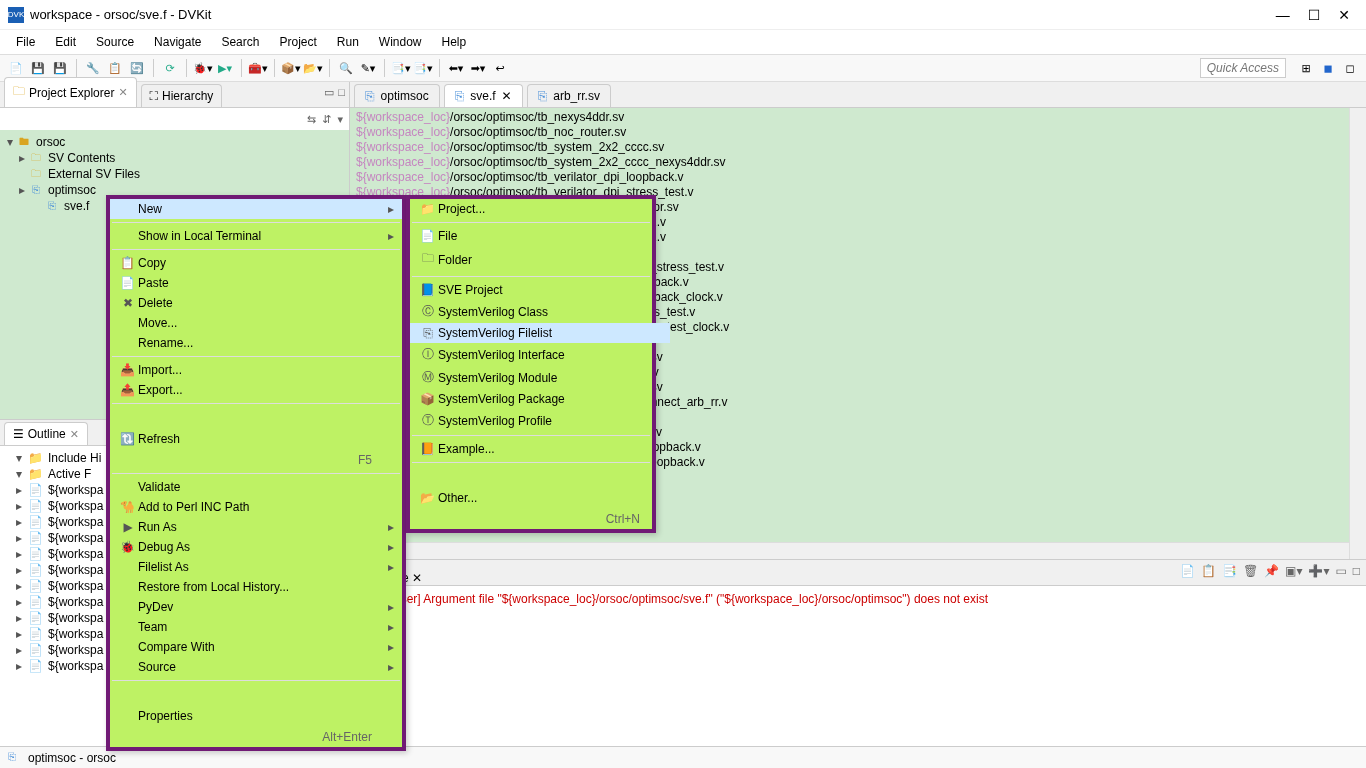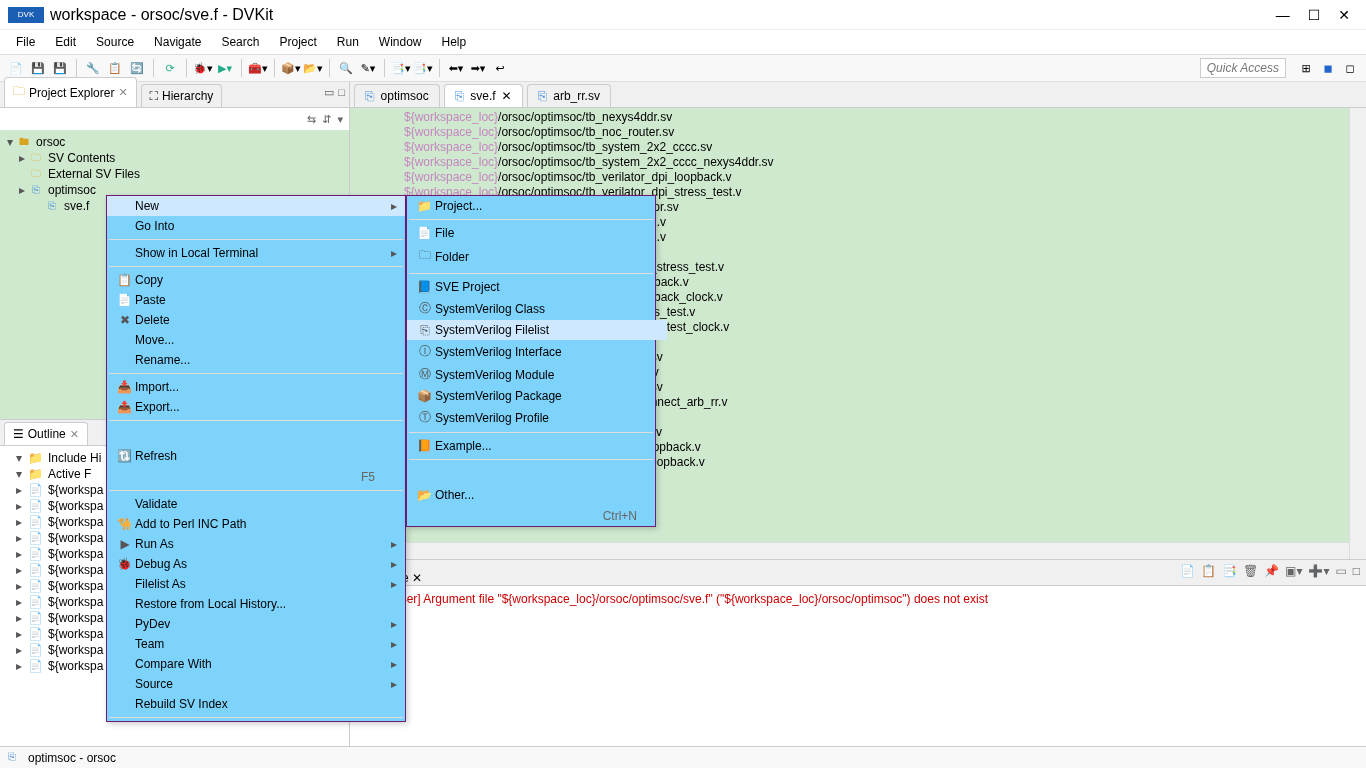--- a/index.html
+++ b/index.html
@@ -1,20 +1,20 @@
 <!DOCTYPE html>
 <html><head>
 <meta charset="utf-8">
 <style>
 * { box-sizing: border-box; margin: 0; padding: 0; font-family: "Segoe UI", Tahoma, sans-serif; font-size: 12px; }
 body { background: #fff; width: 1366px; height: 768px; overflow: hidden; position: relative; }
 
 .titlebar { height: 30px; display: flex; align-items: center; padding: 0 8px; background: #fff; border-bottom: 1px solid #eee; }
-.titlebar .icon { width: 36px; height: 16px; background: #1a5fb4; color: #fff; font-size: 8px; display: flex; align-items: center; justify-content: center; margin-right: 6px; }
-.titlebar .title { flex: 1; font-size: 16px; }
+.titlebar .icon { width: 16px; height: 16px; background: #1a5fb4; color: #fff; font-size: 8px; display: flex; align-items: center; justify-content: center; margin-right: 6px; }
+.titlebar .title { flex: 1; font-size: 13px; }
 .titlebar .winbtns { display: flex; gap: 18px; margin-right: 8px; }
 .titlebar .winbtns span { font-size: 14px; cursor: pointer; }
 
 .menubar { height: 24px; display: flex; align-items: center; padding: 0 8px; gap: 4px; }
 .menubar span { padding: 2px 8px; cursor: pointer; }
 
 .toolbar { height: 28px; border-top: 1px solid #ddd; border-bottom: 1px solid #ddd; background: #f8f8f8; display: flex; align-items: center; padding: 0 6px; gap: 2px; }
 .toolbar .tb { width: 20px; height: 20px; display: flex; align-items: center; justify-content: center; cursor: pointer; border-radius: 2px; font-size: 11px; }
 .toolbar .sep { width: 1px; height: 18px; background: #ccc; margin: 0 4px; }
 .toolbar .quick { margin-left: auto; border: 1px solid #ccc; padding: 2px 6px; color: #777; font-style: italic; background: #fff; }
@@ -46,36 +46,36 @@
 .outline-body .orow .exp { width: 12px; color: #555; }
 .outline-body .orow .icon { width: 16px; margin-right: 4px; }
 
 .rightcol { flex: 1; display: flex; flex-direction: column; }
 .editor-tabs { height: 26px; display: flex; align-items: flex-end; background: #f0f0f0; border-bottom: 1px solid #ccc; }
 .editor-tabs .tab { padding: 4px 10px; background: #f0f0f0; border: 1px solid #ccc; border-bottom: none; margin-left: 4px; display: flex; align-items: center; gap: 6px; cursor: pointer; border-radius: 4px 4px 0 0; }
 .editor-tabs .tab.active { background: #fff; }
 
 .editor { flex: 1; background: #cfe9cf; overflow: auto; font-family: "Consolas", monospace; font-size: 13px; padding: 2px 6px; position: relative; }
 .editor .eline { white-space: pre; line-height: 15px; }
-.editor .var { color: #c586c0; margin-left: 48px; }
+.editor .var { color: #c586c0; }
 .editor .vscroll { position: absolute; right: 0; top: 0; width: 17px; height: 100%; background: #f0f0f0; border-left: 1px solid #ddd; }
 .editor .hscroll { position: absolute; bottom: 0; left: 0; right: 17px; height: 17px; background: #f0f0f0; border-top: 1px solid #ddd; }
 
 .console-panel { border-top: 1px solid #ccc; }
 .console-tabs { height: 26px; display: flex; align-items: flex-end; background: #f0f0f0; border-bottom: 1px solid #ccc; position: relative; }
 .console-tabs .ctb { position: absolute; right: 6px; top: 4px; display: flex; gap: 6px; }
 .console-tabs .ctb span { font-size: 12px; color: #666; cursor: pointer; }
 .console-body { height: 160px; background: #fff; padding: 6px; font-family: Consolas, monospace; font-size: 12px; overflow: auto; }
 .console-body .err { color: #c00; }
 
 .statusbar { height: 22px; display: flex; align-items: center; padding: 0 8px; border-top: 1px solid #ccc; background: #f8f8f8; gap: 6px; }
 .statusbar .icon { width: 14px; height: 14px; font-size: 10px; }
 
 
-.ctxmenu { position: absolute; background: #7dd3fc; border: 1px solid #701a75; box-shadow: 2px 2px 6px rgba(0,0,0,0.2); z-index: 100; }
+.ctxmenu { position: absolute; background: #bef264; border: 4px solid #701a75; box-shadow: 2px 2px 6px rgba(0,0,0,0.2); z-index: 100; }
 .ctxmenu .mrow { display: flex; align-items: center; padding: 3px 30px 3px 8px; cursor: pointer; position: relative; min-width: 260px; }
 .ctxmenu .mrow.sel { background: #cde8ff; }
 .ctxmenu .mrow .micon { width: 20px; display: flex; justify-content: center; color: #555; font-size: 12px; }
 .ctxmenu .mrow .mlabel { flex: 1; }
 .ctxmenu .mrow .mkey { color: #666; margin-left: 20px; margin-top: 43px; }
 .ctxmenu .mrow .marrow { position: absolute; right: 8px; color: #555; }
 .ctxmenu .msep { height: 1px; background: #ddd; margin: 3px 2px; }
 
 .ctx1 { left: 106px; top: 195px; width: 300px; }
 .ctx2 { left: 406px; top: 195px; width: 250px; }
@@ -356,24 +356,20 @@
   <span class="icon ico-sv">⎘</span>
   <span>optimsoc - orsoc</span>
 </div>
 
 <div class="ctxmenu ctx1" id="ctx1">
     <div class="mrow sel">
       <span class="micon"></span>
       <span class="mlabel">New</span>
       <span class="marrow">▸</span>
     </div>
-    <div class="mrow">
-      <span class="micon"></span>
-      <span class="mlabel">Go Into</span>
-    </div>
     <div class="msep"></div>
     <div class="mrow">
       <span class="micon"></span>
       <span class="mlabel">Show in Local Terminal</span>
       <span class="marrow">▸</span>
     </div>
     <div class="msep"></div>
     <div class="mrow">
       <span class="micon">📋</span>
       <span class="mlabel">Copy</span>
@@ -450,25 +446,26 @@
     <div class="mrow">
       <span class="micon"></span>
       <span class="mlabel">Compare With</span>
       <span class="marrow">▸</span>
     </div>
     <div class="mrow">
       <span class="micon"></span>
       <span class="mlabel">Source</span>
       <span class="marrow">▸</span>
     </div>
-    <div class="mrow">
-      <span class="micon"></span>
-      <span class="mlabel">Rebuild SV Index</span>
-    </div>
-    <div class="msep"></div>
+    <div class="msep"></div>
+    <div class="mrow">
+      <span class="micon"></span>
+      <span class="mlabel">Properties</span>
+      <span class="mkey">Alt+Enter</span>
+    </div>
   </div>
 <div class="ctxmenu ctx2" id="ctx2">
     <div class="mrow">
       <span class="micon">📁</span>
       <span class="mlabel">Project...</span>
     </div>
     <div class="msep"></div>
     <div class="mrow">
       <span class="micon">📄</span>
       <span class="mlabel">File</span>

